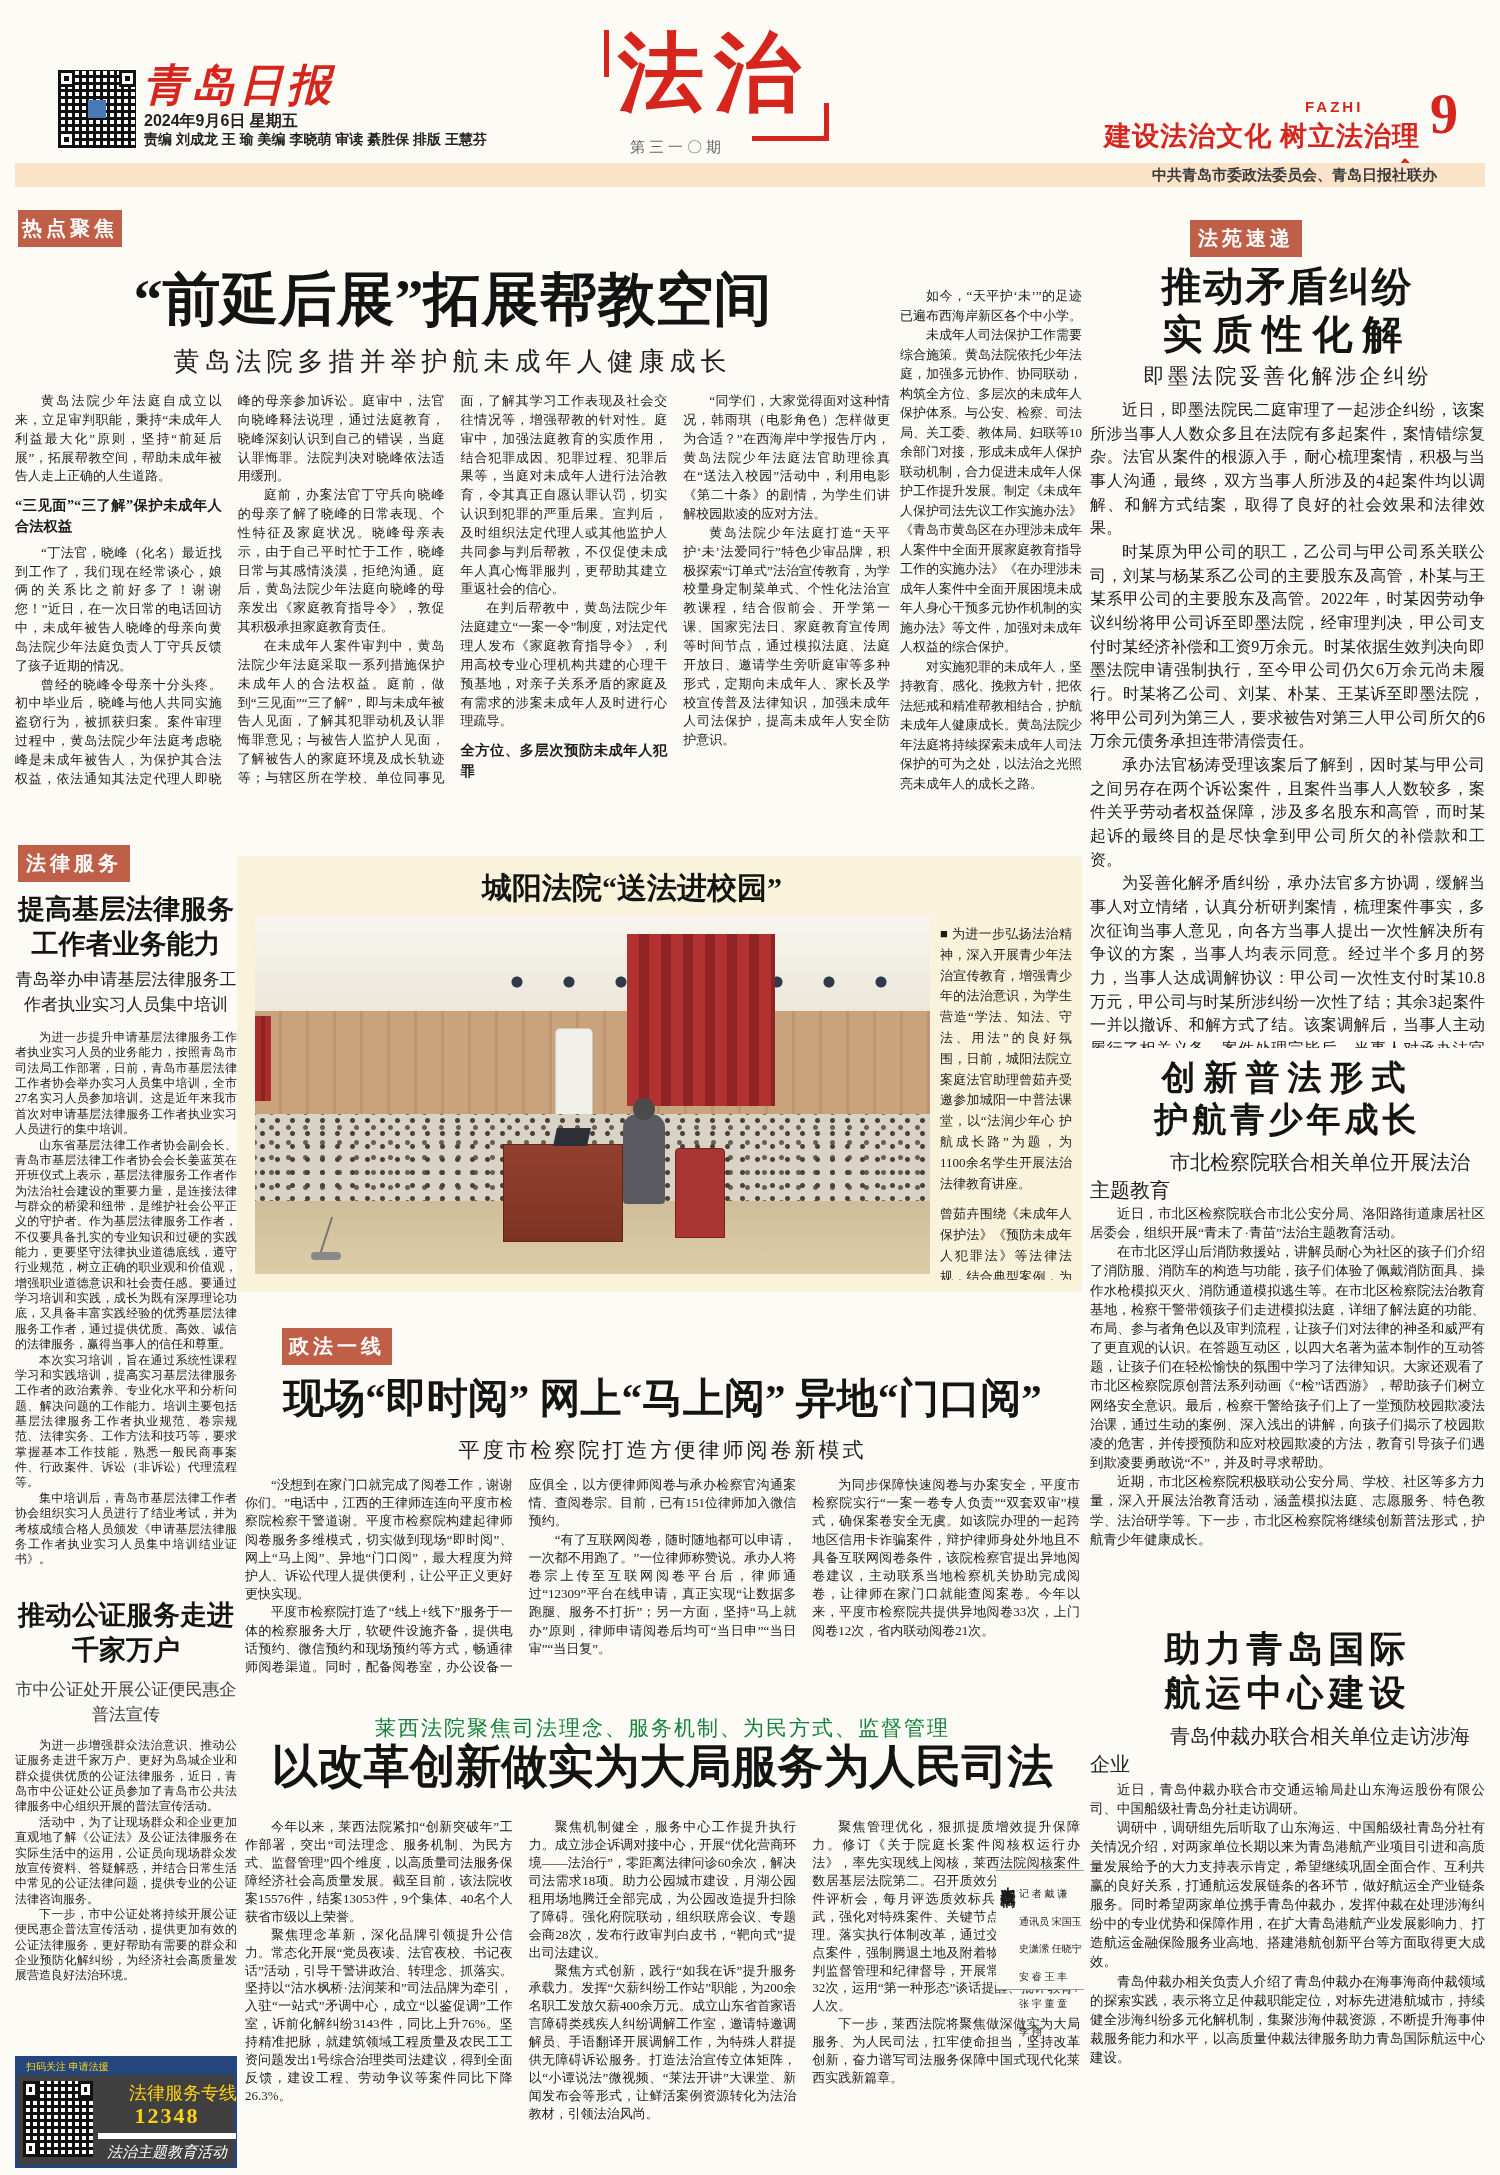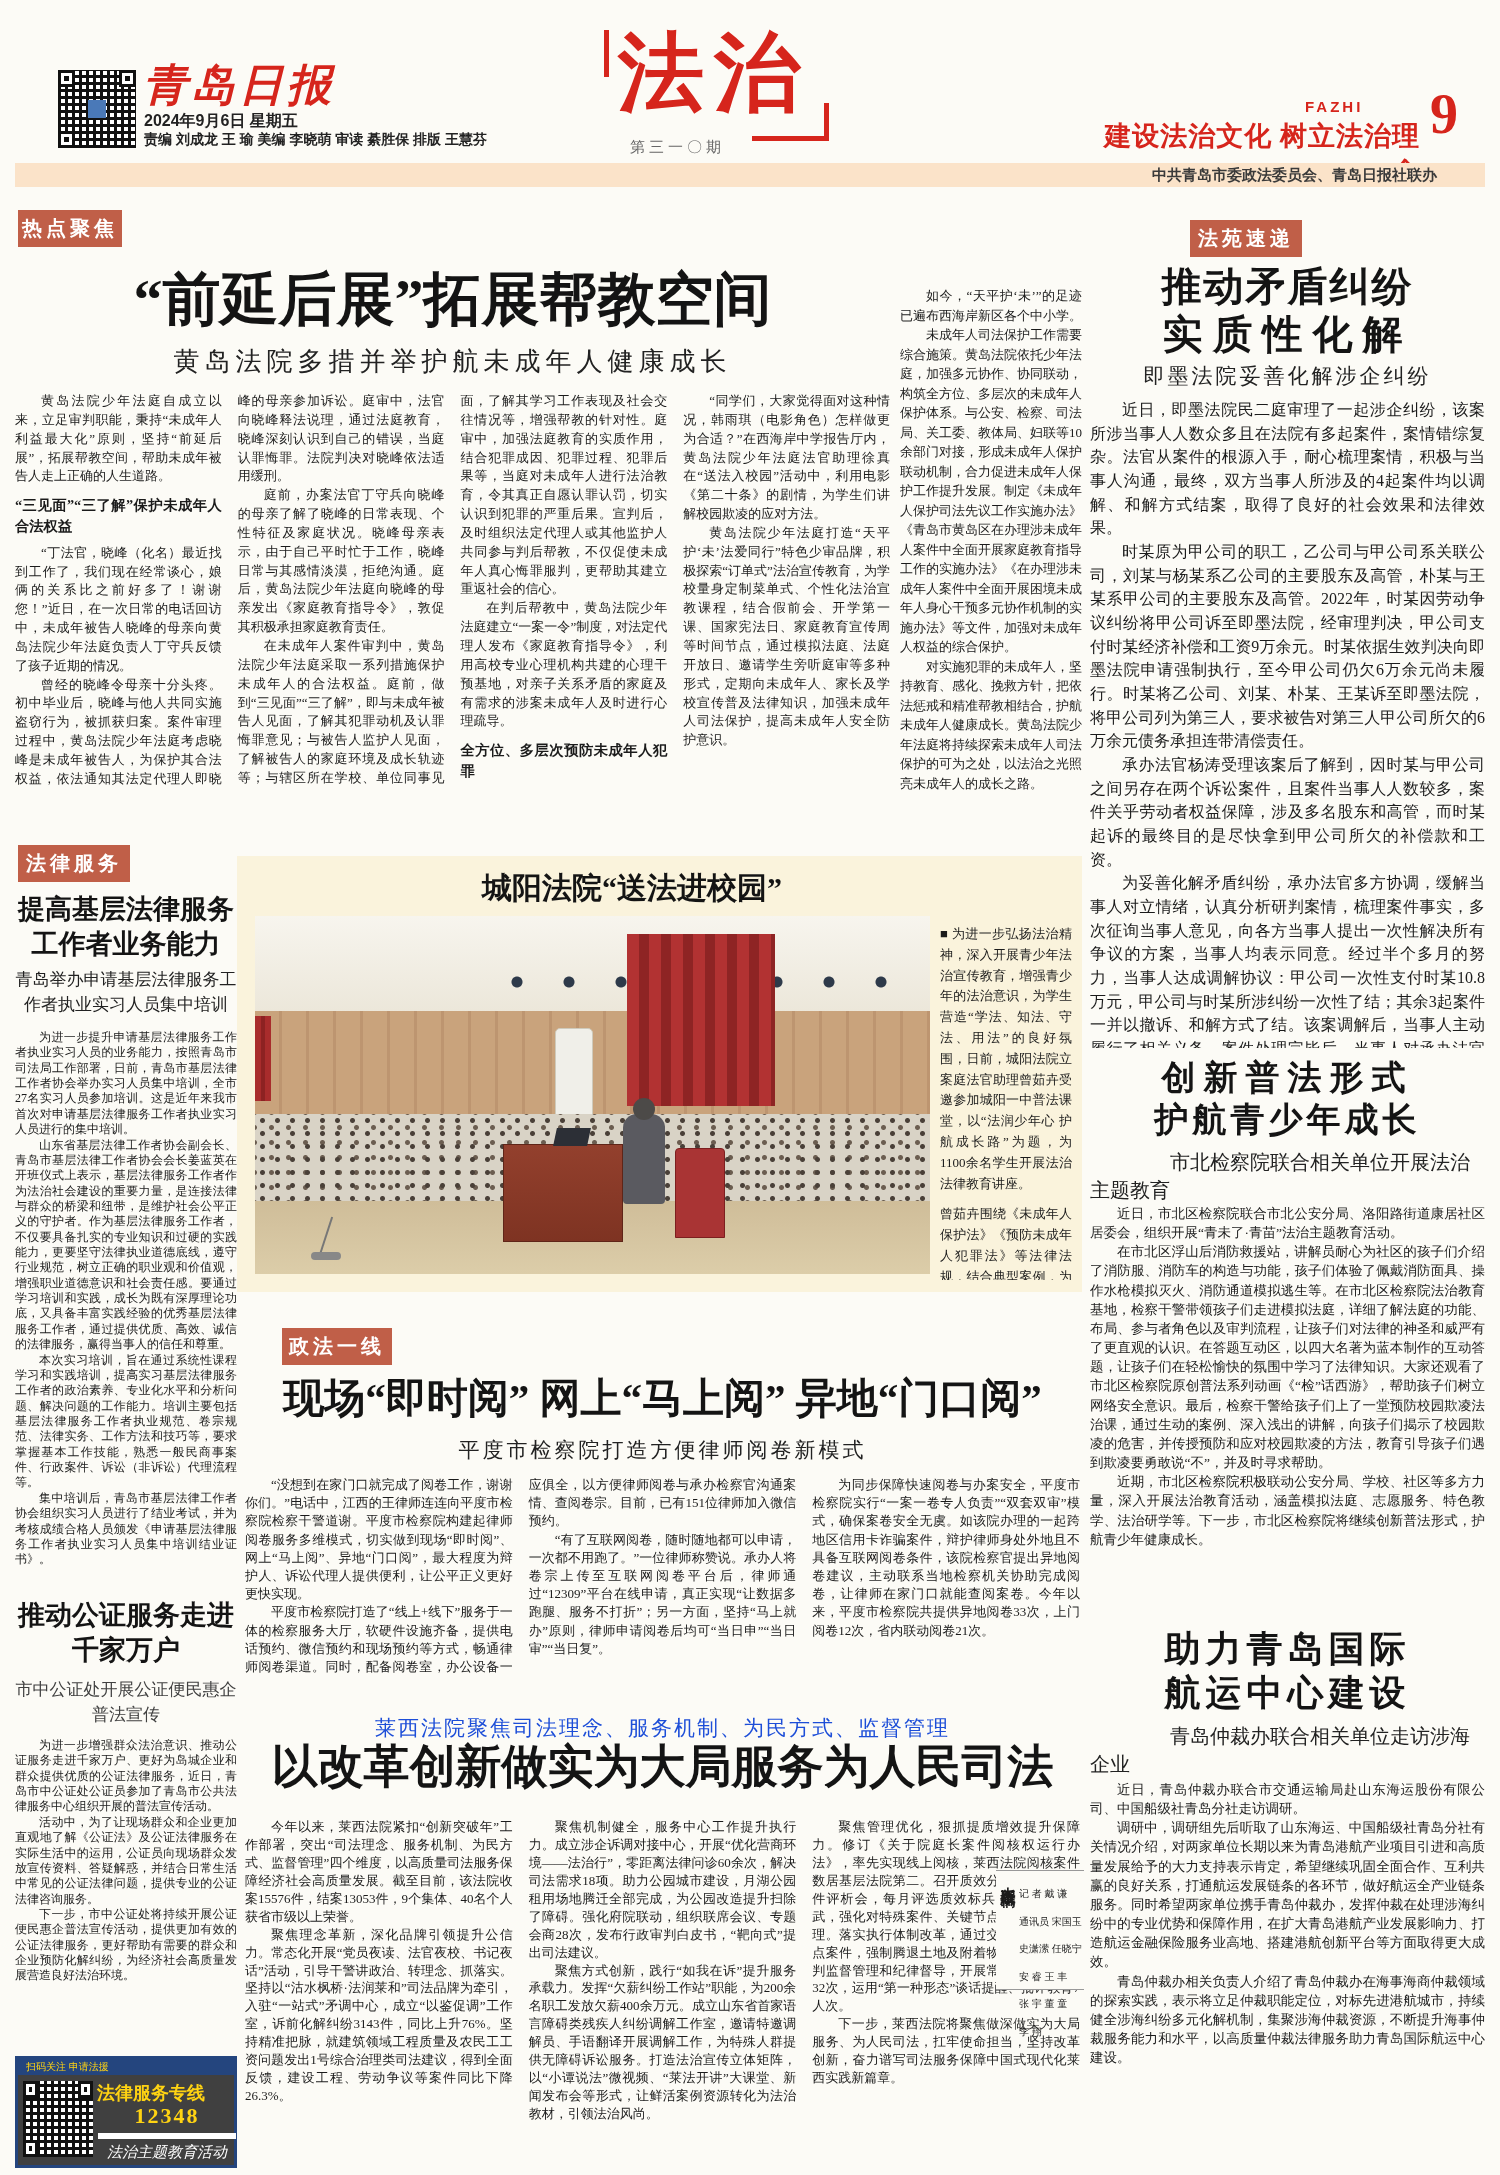--- a/index.html
+++ b/index.html
@@ -107,21 +107,21 @@
       <p>下一步，市中公证处将持续开展公证便民惠企普法宣传活动，提供更加有效的公证法律服务，更好帮助有需要的群众和企业预防化解纠纷，为经济社会高质量发展营造良好法治环境。</p>
     </div>
 
   <div class="abs" style="left:15px;top:2056px;width:222px;height:112px;background:#404040;border:3px solid #24457e;box-sizing:border-box;">
     <div class="sans" style="position:absolute;left:0;top:0;width:100%;height:16px;background:#24457e;color:#ffd312;font-size:10px;line-height:16px;padding-left:8px;box-sizing:border-box;">扫码关注 申请法援</div>
     <div class="qr" style="position:absolute;left:5px;top:22px;width:70px;height:76px;">
       <div class="fnd" style="left:0;top:0;"></div>
       <div class="fnd" style="right:0;top:0;"></div>
       <div class="fnd" style="left:0;bottom:0;"></div>
     </div>
-    <div style="position:absolute;left:64px;top:22px;width:138px;text-align:center;color:#ffd312;font-weight:bold;font-size:18px;">法律服务专线</div>
+    <div style="position:absolute;left:96px;top:22px;width:138px;text-align:center;color:#ffd312;font-weight:normal;font-size:18px;">法律服务专线</div>
     <div style="position:absolute;left:80px;top:44px;width:138px;text-align:center;color:#ffd312;font-weight:bold;font-size:22px;letter-spacing:2px;">12348</div>
     <div style="position:absolute;left:80px;top:74px;width:138px;height:6px;background:#fff;"></div>
     <div style="position:absolute;left:80px;top:84px;width:138px;text-align:center;color:#fff;font-style:italic;font-size:15px;">法治主题教育活动</div>
   </div>
 
   <div class="abs" style="left:237px;top:856px;width:845px;height:436px;background:#faf3dc;">
     <div class="headline center" style="position:absolute;left:0;top:12px;width:790px;font-size:30px;">城阳法院“送法进校园”</div>
     <div class="photo" style="left:18px;top:60px;width:675px;height:358px;">
       <div style="position:absolute;left:0;top:0;width:100%;height:95px;
            background:linear-gradient(#f7f5ee,#ece7da),repeating-linear-gradient(115deg,rgba(150,140,120,.35) 0 2px,transparent 2px 26px),repeating-linear-gradient(65deg,rgba(150,140,120,.35) 0 2px,transparent 2px 26px);"></div>
@@ -159,21 +159,21 @@
 
   <div class="abs headline center" style="left:245px;top:1376px;width:835px;font-size:41px;line-height:1.1;">现场“即时阅”  网上“马上阅”  异地“门口阅”</div>
   <div class="abs center" style="left:245px;top:1436px;width:835px;font-size:21px;letter-spacing:3px;color:#222;">平度市检察院打造方便律师阅卷新模式</div>
   <div class="abs bodytext colrule" style="left:245px;top:1476px;width:835px;height:230px;column-count:3;font-size:13px;line-height:1.4;">
       <p>“没想到在家门口就完成了阅卷工作，谢谢你们。”电话中，江西的王律师连连向平度市检察院检察干警道谢。平度市检察院构建起律师阅卷服务多维模式，切实做到现场“即时阅”、网上“马上阅”、异地“门口阅”，最大程度为辩护人、诉讼代理人提供便利，让公平正义更好更快实现。</p>
       <p>平度市检察院打造了“线上+线下”服务于一体的检察服务大厅，软硬件设施齐备，提供电话预约、微信预约和现场预约等方式，畅通律师阅卷渠道。同时，配备阅卷室，办公设备一应俱全，以方便律师阅卷与承办检察官沟通案情、查阅卷宗。目前，已有151位律师加入微信预约。</p>
       <p>“有了互联网阅卷，随时随地都可以申请，一次都不用跑了。”一位律师称赞说。承办人将卷宗上传至互联网阅卷平台后，律师通过“12309”平台在线申请，真正实现“让数据多跑腿、服务不打折”；另一方面，坚持“马上就办”原则，律师申请阅卷后均可“当日申”“当日审”“当日复”。</p>
       <p>为同步保障快速阅卷与办案安全，平度市检察院实行“一案一卷专人负责”“双套双审”模式，确保案卷安全无虞。如该院办理的一起跨地区信用卡诈骗案件，辩护律师身处外地且不具备互联网阅卷条件，该院检察官提出异地阅卷建议，主动联系当地检察机关协助完成阅卷，让律师在家门口就能查阅案卷。今年以来，平度市检察院共提供异地阅卷33次，上门阅卷12次，省内联动阅卷21次。</p>
     </div>
 
-  <div class="abs center" style="left:245px;top:1714px;width:835px;font-size:21px;letter-spacing:2px;color:#1d4ed8;">莱西法院聚焦司法理念、服务机制、为民方式、监督管理</div>
+  <div class="abs center" style="left:245px;top:1714px;width:835px;font-size:21px;letter-spacing:2px;color:#15803d;">莱西法院聚焦司法理念、服务机制、为民方式、监督管理</div>
   <div class="abs headline center" style="left:245px;top:1742px;width:835px;font-size:46px;line-height:1.1;">以改革创新做实为大局服务为人民司法</div>
   <div class="abs bodytext colrule" style="left:245px;top:1818px;width:835px;height:350px;column-count:3;font-size:13px;line-height:1.38;">
       <p>今年以来，莱西法院紧扣“创新突破年”工作部署，突出“司法理念、服务机制、为民方式、监督管理”四个维度，以高质量司法服务保障经济社会高质量发展。截至目前，该法院收案15576件，结案13053件，9个集体、40名个人获省市级以上荣誉。</p>
       <p>聚焦理念革新，深化品牌引领提升公信力。常态化开展“党员夜读、法官夜校、书记夜话”活动，引导干警讲政治、转理念、抓落实。坚持以“沽水枫桥·法润莱和”司法品牌为牵引，入驻“一站式”矛调中心，成立“以鉴促调”工作室，诉前化解纠纷3143件，同比上升76%。坚持精准把脉，就建筑领域工程质量及农民工工资问题发出1号综合治理类司法建议，得到全面反馈，建设工程、劳动争议等案件同比下降26.3%。</p>
       <p>聚焦机制健全，服务中心工作提升执行力。成立涉企诉调对接中心，开展“优化营商环境——法治行”，零距离法律问诊60余次，解决司法需求18项。助力公园城市建设，月湖公园租用场地腾迁全部完成，为公园改造提升扫除了障碍。强化府院联动，组织联席会议、专题会商28次，发布行政审判白皮书，“靶向式”提出司法建议。</p>
       <p>聚焦方式创新，践行“如我在诉”提升服务承载力。发挥“欠薪纠纷工作站”职能，为200余名职工发放欠薪400余万元。成立山东省首家语言障碍类残疾人纠纷调解工作室，邀请特邀调解员、手语翻译开展调解工作，为特殊人群提供无障碍诉讼服务。打造法治宣传立体矩阵，以“小谭说法”微视频、“莱法开讲”大课堂、新闻发布会等形式，让鲜活案例资源转化为法治教材，引领法治风尚。</p>
       <p>聚焦管理优化，狠抓提质增效提升保障力。修订《关于院庭长案件阅核权运行办法》，率先实现线上阅核，莱西法院阅核案件数居基层法院第二。召开质效分析会、发改案件评析会，每月评选质效标兵，举办擂台比武，强化对特殊案件、关键节点法官的监督管理。落实执行体制改革，通过交叉执行盘活重点案件，强制腾退土地及附着物，一体推进审判监督管理和纪律督导，开展常态化警示教育32次，运用“第一种形态”谈话提醒、批评教育7人次。</p>
       <p>下一步，莱西法院将聚焦做深做实为大局服务、为人民司法，扛牢使命担当，坚持改革创新，奋力谱写司法服务保障中国式现代化莱西实践新篇章。</p>
     </div>
 

